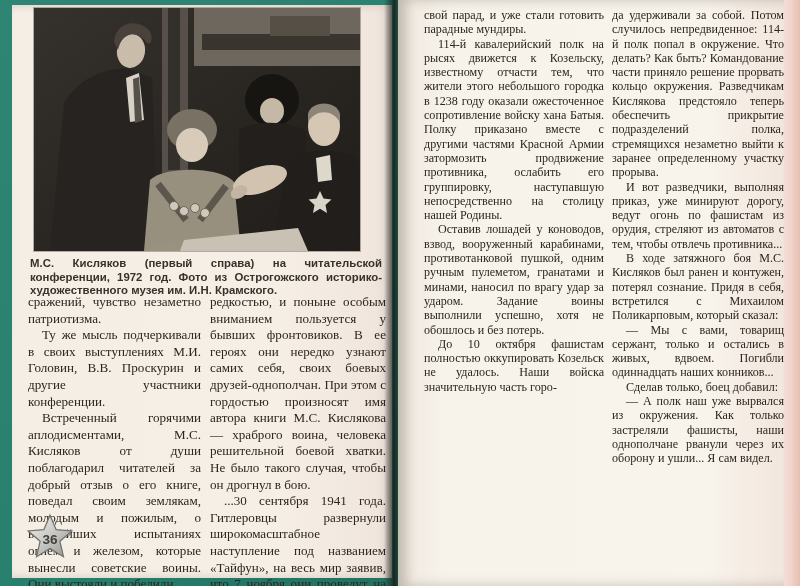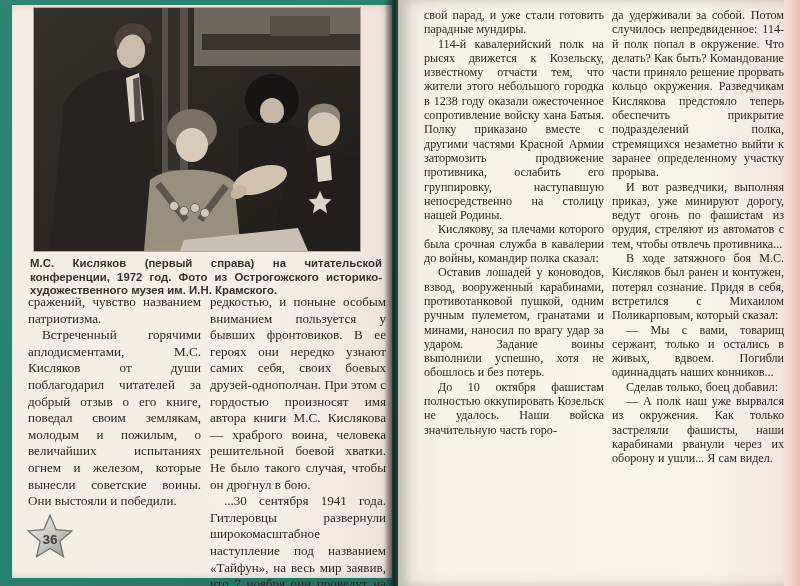--- a/index.html
+++ b/index.html
@@ -108,21 +108,22 @@
         <path d="M286,183 l3.5,7.5 8,1 -6,5.5 1.5,8 -7,-4.2 -7,4.2 1.5,-8 -6,-5.5 8,-1 Z" fill="#d9d4c8"></path>
 
         <path d="M150,232 L264,220 L274,243 L138,243 Z" fill="#c9c2b4"></path>
         <path d="M120,236 L150,232 L146,243 L112,243 Z" fill="#9a927f"></path>
       </svg>
     </div>
 
     <div class="caption">М.С. Кисляков (первый справа) на читательской конференции, 1972 год. Фото из Острогожского историко-художественного  музея им. И.Н. Крамского.</div>
 
     <div class="col lcol1" lang="ru">
-        <p class="para noindent">сражений, чувство названием патриотизма.</p>
+        <p class="para noindent">сражений, чувство незаметно патриотизма.</p>
+        <p class="para">Ту же мысль подчеркивали в своих выступлениях М.И. Головин, В.В. Проскурин и другие участники конференции.</p>
         <p class="para">Встреченный горячими аплодисментами, М.С. Кисляков от души поблагодарил читателей за добрый отзыв о его книге, поведал своим землякам, молодым и пожилым, о величайших испытаниях огнем и железом, которые вынесли советские воины. Они выстояли и победили.</p>
       </div>
     <div class="col lcol2" lang="ru">
         <p class="para noindent">редкостью, и поныне особым вниманием пользуется у бывших фронтовиков. В ее героях они нередко узнают самих себя, своих боевых друзей-однополчан. При этом с гордостью произносят имя автора книги М.С. Кислякова — храброго воина, человека решительной боевой хватки. Не было такого случая, чтобы он дрогнул в бою.</p>
         <p class="para">...30 сентября 1941 года. Гитлеровцы развернули широкомасштабное наступление под названием «Тайфун», на весь мир заявив, что 7 ноября они проведут на Красной площади в Москве</p>
       </div>
 
     <div class="pagestar star-36">
       <svg viewBox="0 0 46 46">
         <defs>
@@ -137,29 +138,28 @@
       </svg>
     </div>
   </div>
 
   <div class="gutter"></div>
 
   <div class="page page-right">
     <div class="col rcol1" lang="ru">
         <p class="para noindent">свой парад, и уже стали готовить парадные мундиры.</p>
         <p class="para">114-й кавалерийский полк на рысях движется к Козельску, известному отчасти тем, что жители этого небольшого городка в 1238 году оказали ожесточенное сопротивление войску хана Батыя. Полку приказано вместе с другими частями Красной Армии затормозить продвижение противника, ослабить его группировку, наступавшую непосредственно на столицу нашей Родины.</p>
-        <p class="para">Кислякову, за плечами которого была срочная служба в кавалерии до войны, командир полка сказал:</p>
         <p class="para">Оставив лошадей у коноводов, взвод, вооруженный карабинами, противотанковой пушкой, одним ручным пулеметом, гранатами и минами, наносил по врагу удар за ударом. Задание воины выполнили успешно, хотя не обошлось и без потерь.</p>
         <p class="para">До 10 октября фашистам полностью оккупировать Козельск не удалось. Наши войска значительную часть горо-</p>
       </div>
     <div class="col rcol2" lang="ru">
         <p class="para noindent">да удерживали за собой. Потом случилось непредвиденное: 114-й полк попал в окружение. Что делать? Как быть? Командование части приняло решение прорвать кольцо окружения. Разведчикам Кислякова предстояло теперь обеспечить прикрытие подразделений полка, стремящихся незаметно выйти к заранее определенному участку прорыва.</p>
         <p class="para">И вот разведчики, выполняя приказ, уже минируют дорогу, ведут огонь по фашистам из орудия, стреляют из автоматов с тем, чтобы отвлечь противника...</p>
         <p class="para">В ходе затяжного боя М.С. Кисляков был ранен и контужен, потерял сознание. Придя в себя, встретился с Михаилом Поликарповым, который сказал:</p>
         <p class="para">— Мы с вами, товарищ сержант, только и остались в живых, вдвоем. Погибли одиннадцать наших конников...</p>
         <p class="para">Сделав только, боец добавил:</p>
-        <p class="para">— А полк наш уже вырвался из окружения. Как только застреляли фашисты, наши карабинами рванули через их оборону и ушли... Я сам видел.</p>
+        <p class="para">— А полк наш уже вырвался из окружения. Как только застреляли фашисты, наши однополчане рванули через их оборону и ушли... Я сам видел.</p>
       </div>
 
   </div>
 
   <div class="edge-pink"></div>
 </div>
 
 </body></html>

